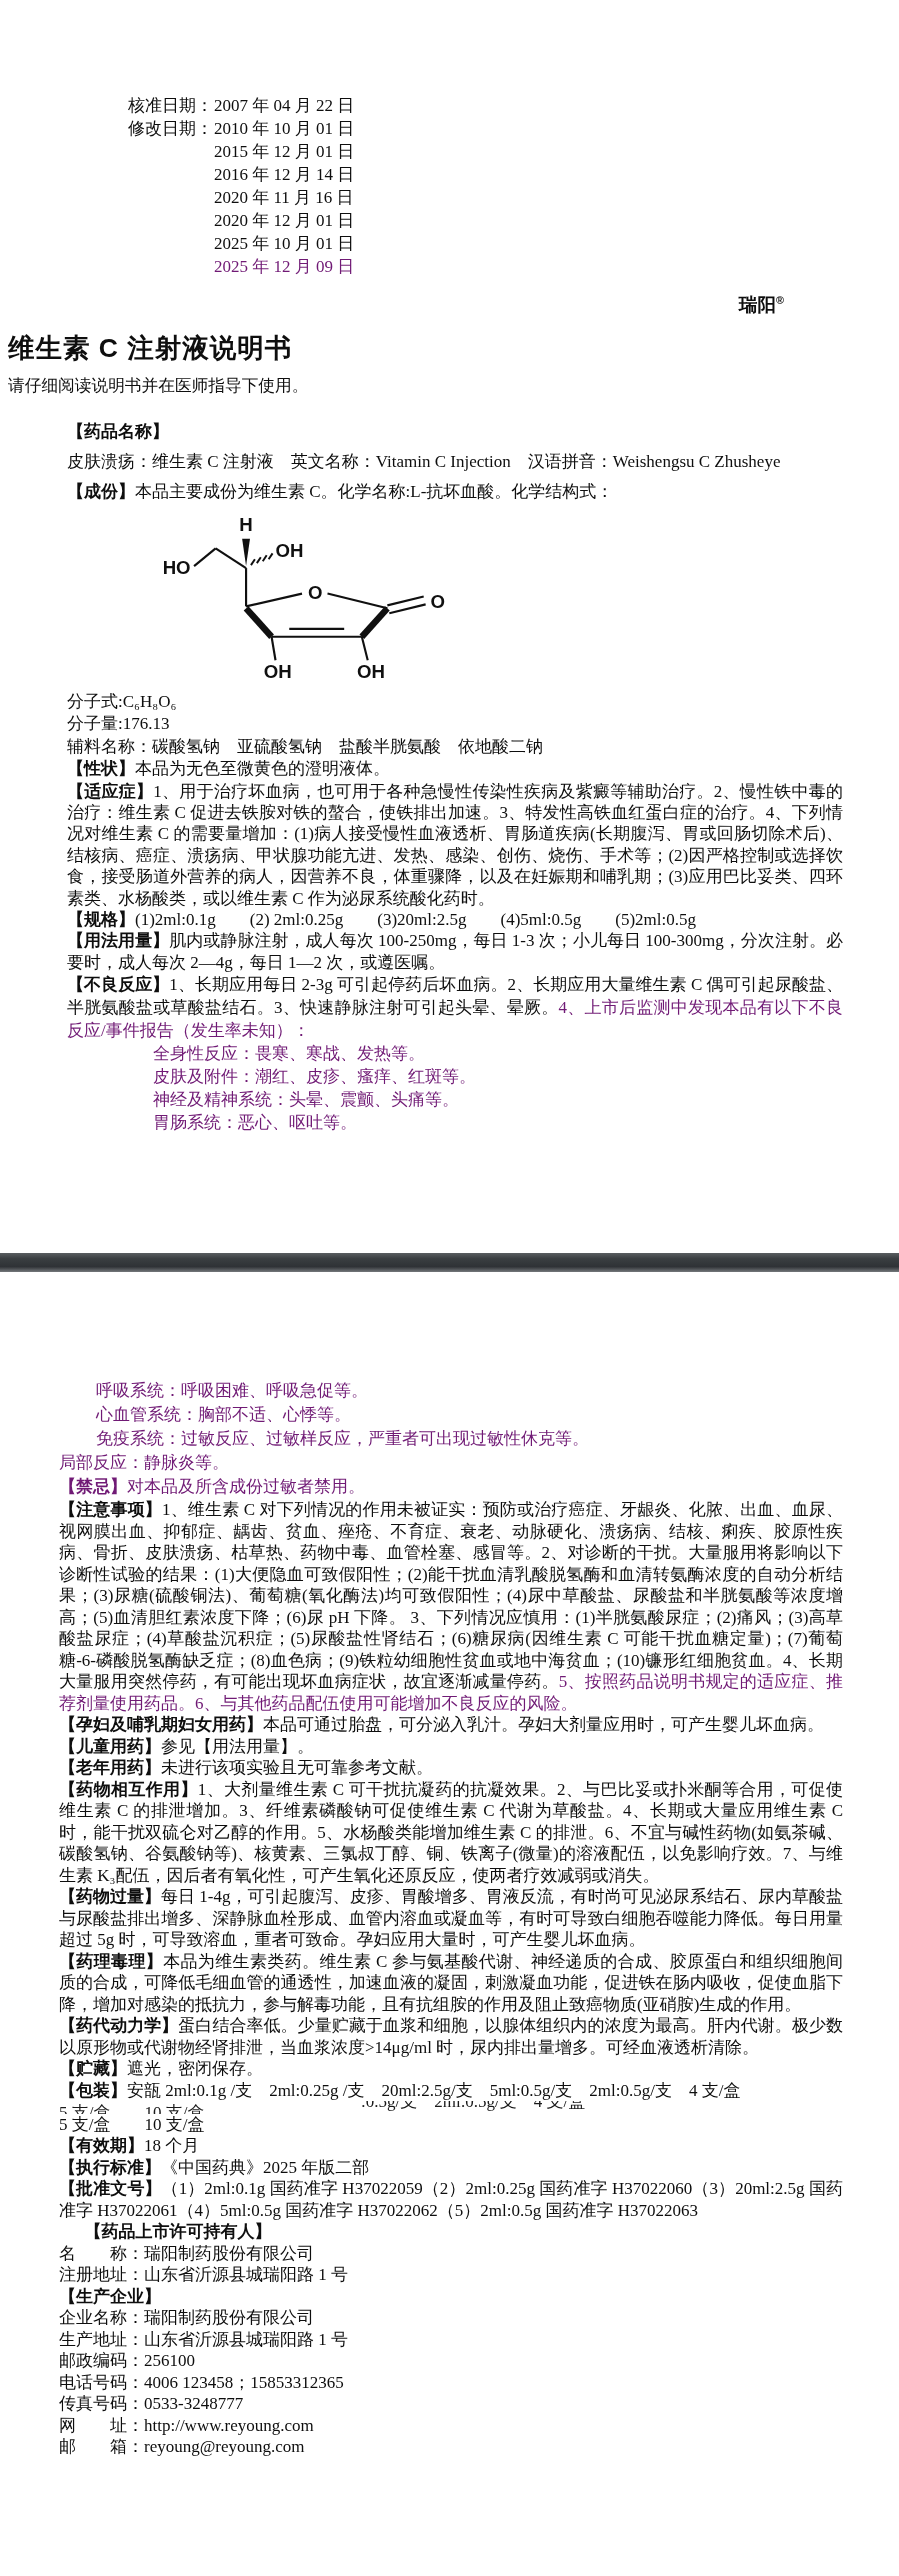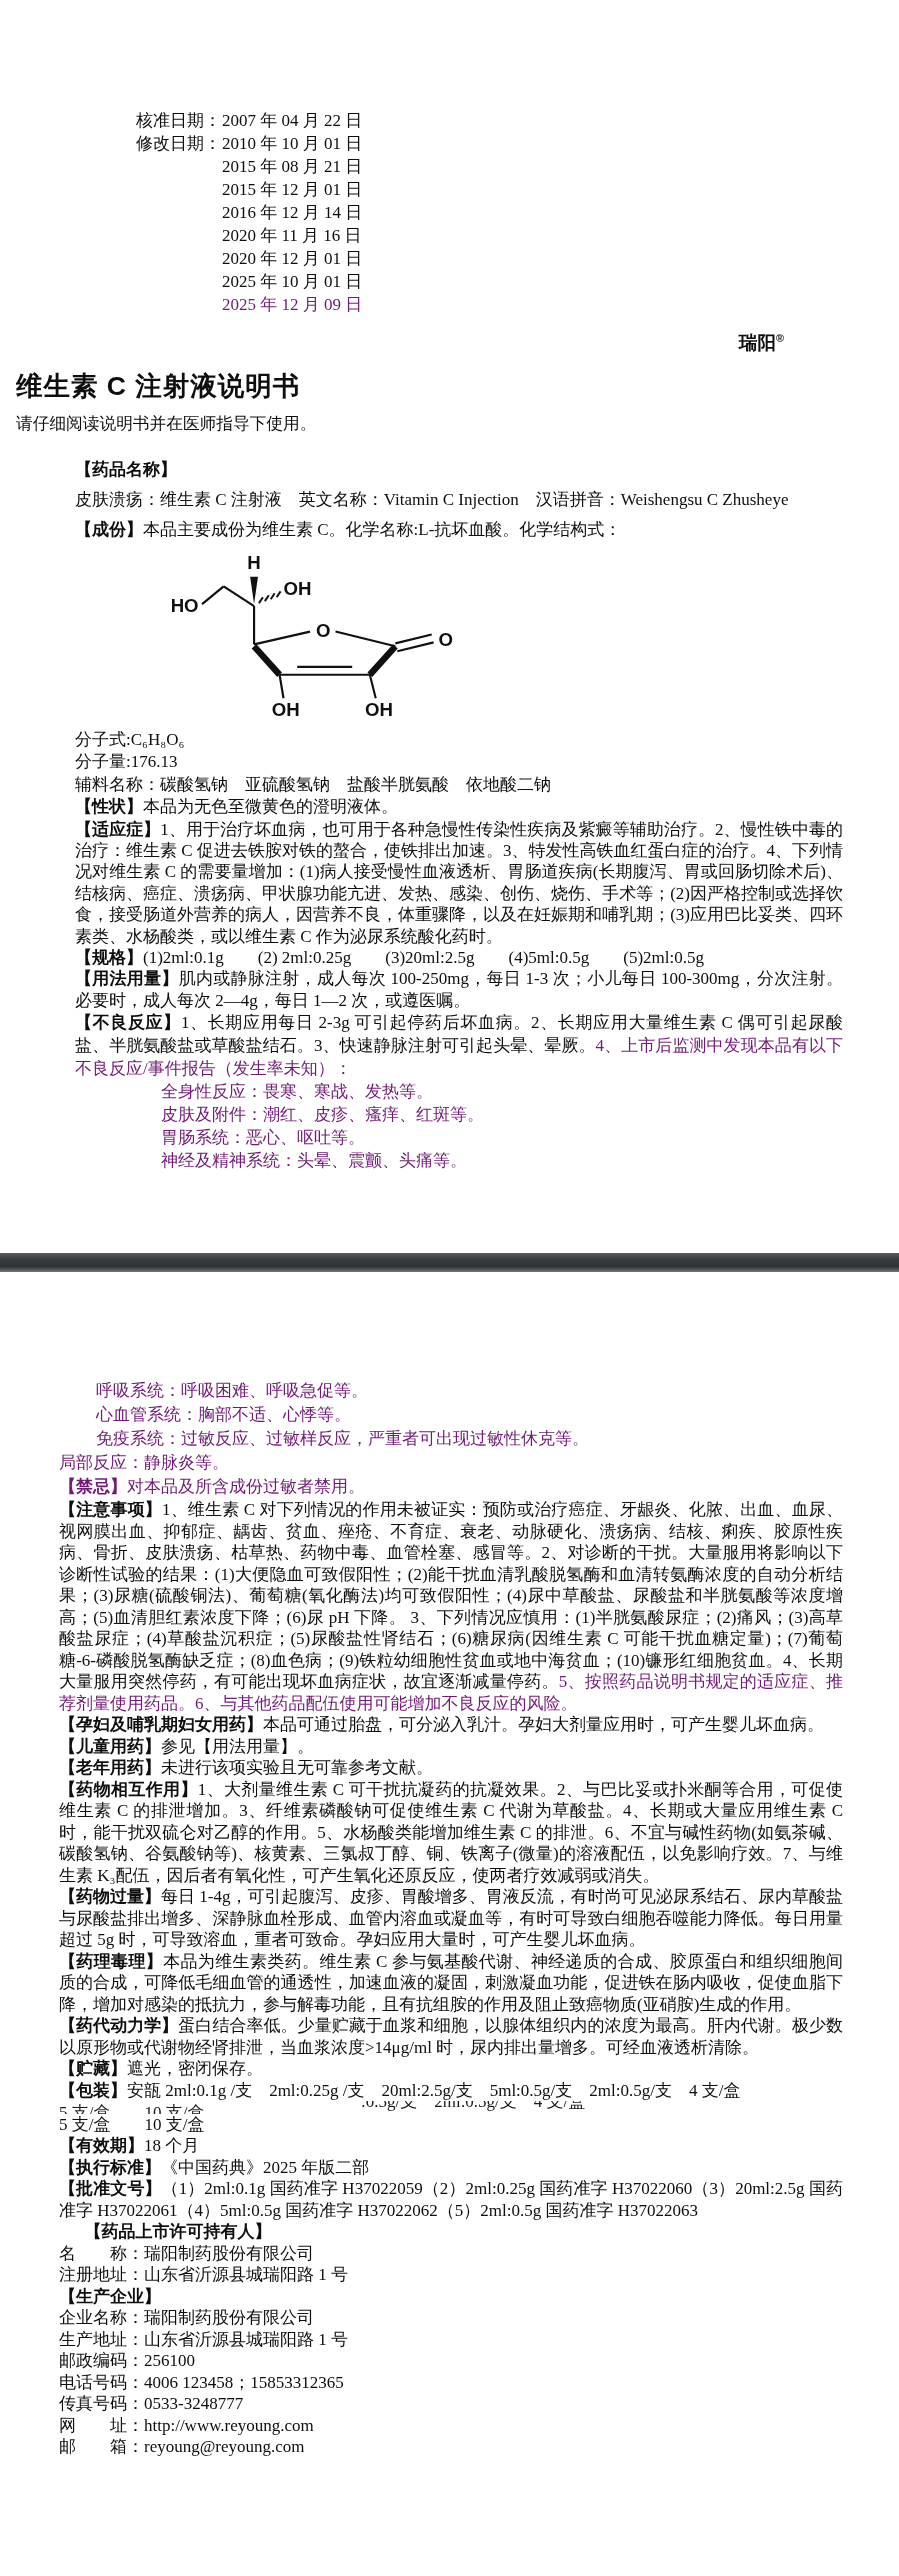--- a/index.html
+++ b/index.html
@@ -2,21 +2,21 @@
 <html><head>
 <meta charset="utf-8">
 <style>
   html,body{margin:0;padding:0;background:#ffffff;}
   .page{
     position:relative;width:900px;height:2576px;margin:0 auto;background:#ffffff;
     color:#0e0e0e;font-family:"Liberation Serif","DejaVu Serif",serif;
     font-size:17px;overflow:hidden;
   }
   p{margin:0;}
-  .p1{position:absolute;top:0;left:16px;right:0;height:1487px;overflow:hidden;margin-top:15px;}
+  .p1{position:absolute;top:0;left:8px;right:0;height:1487px;overflow:hidden;}
   .p2{position:absolute;top:1271px;left:0;right:0;bottom:0;overflow:hidden;padding-top:108px;box-sizing:border-box;border-radius:9px;}
   .pagebreak{
     position:absolute;left:0;top:1253px;width:100%;height:18.6px;
     background:linear-gradient(180deg,#5a5e61 0%,#3a3e41 30%,#2f3236 72%,#74787b 100%);
   }
   .dates{margin:94px 0 0 120px;line-height:23px;}
   .dates .row{display:flex;}
   .dates .lbl{width:86px;flex:0 0 86px;}
   .brand{text-align:right;margin:13.7px 116px 0 0;font-size:18.6px;font-weight:700;
          font-family:"Liberation Sans","DejaVu Sans",sans-serif;}
@@ -55,24 +55,20 @@
       <div class="row">
         <span class="lbl">核准日期：</span>
         <span>2007 年 04 月 22 日</span>
       </div>
       <div class="row">
         <span class="lbl">修改日期：</span>
         <span>2010 年 10 月 01 日</span>
       </div>
       <div class="row">
           <span class="lbl"></span>
-          <span>2015 年 08 月 21 日</span>
-        </div>
-      <div class="row">
-          <span class="lbl"></span>
           <span>2015 年 12 月 01 日</span>
         </div>
       <div class="row">
           <span class="lbl"></span>
           <span>2016 年 12 月 14 日</span>
         </div>
       <div class="row">
           <span class="lbl"></span>
           <span>2020 年 11 月 16 日</span>
         </div>
@@ -147,22 +143,22 @@
       <div class="b3">
         <p><b class="h">【适应症】</b><span>1、用于治疗坏血病，也可用于各种急慢性传染性疾病及紫癜等辅助治疗。2、慢性铁中毒的治疗：维生素 C 促进去铁胺对铁的螯合，使铁排出加速。3、特发性高铁血红蛋白症的治疗。4、下列情况对维生素 C 的需要量增加：(1)病人接受慢性血液透析、胃肠道疾病(长期腹泻、胃或回肠切除术后)、结核病、癌症、溃疡病、甲状腺功能亢进、发热、感染、创伤、烧伤、手术等；(2)因严格控制或选择饮食，接受肠道外营养的病人，因营养不良，体重骤降，以及在妊娠期和哺乳期；(3)应用巴比妥类、四环素类、水杨酸类，或以维生素 C 作为泌尿系统酸化药时。</span></p>
         <p><b class="h">【规格】</b><span>(1)2ml:0.1g　　(2) 2ml:0.25g　　(3)20ml:2.5g　　(4)5ml:0.5g　　(5)2ml:0.5g</span></p>
         <p><b class="h">【用法用量】</b><span>肌内或静脉注射，成人每次 100-250mg，每日 1-3 次；小儿每日 100-300mg，分次注射。必要时，成人每次 2—4g，每日 1—2 次，或遵医嘱。</span></p>
       </div>
 
       <div class="b4">
         <p><b class="h">【不良反应】</b><span>1、长期应用每日 2-3g 可引起停药后坏血病。2、长期应用大量维生素 C 偶可引起尿酸盐、半胱氨酸盐或草酸盐结石。3、快速静脉注射可引起头晕、晕厥。</span><span class="red">4、上市后监测中发现本品有以下不良反应/事件报告（发生率未知）：</span></p>
         <p class="red ind1">全身性反应：畏寒、寒战、发热等。</p>
         <p class="red ind1">皮肤及附件：潮红、皮疹、瘙痒、红斑等。</p>
+        <p class="red ind1">神经及精神系统：头晕、震颤、头痛等。</p>
         <p class="red ind1">胃肠系统：恶心、呕吐等。</p>
-        <p class="red ind1">神经及精神系统：头晕、震颤、头痛等。</p>
       </div>
     </div>
   </div>
 
   <div class="pagebreak"></div>
 
   <div class="p2">
     <div class="body">
 
       <div class="redgrp">

